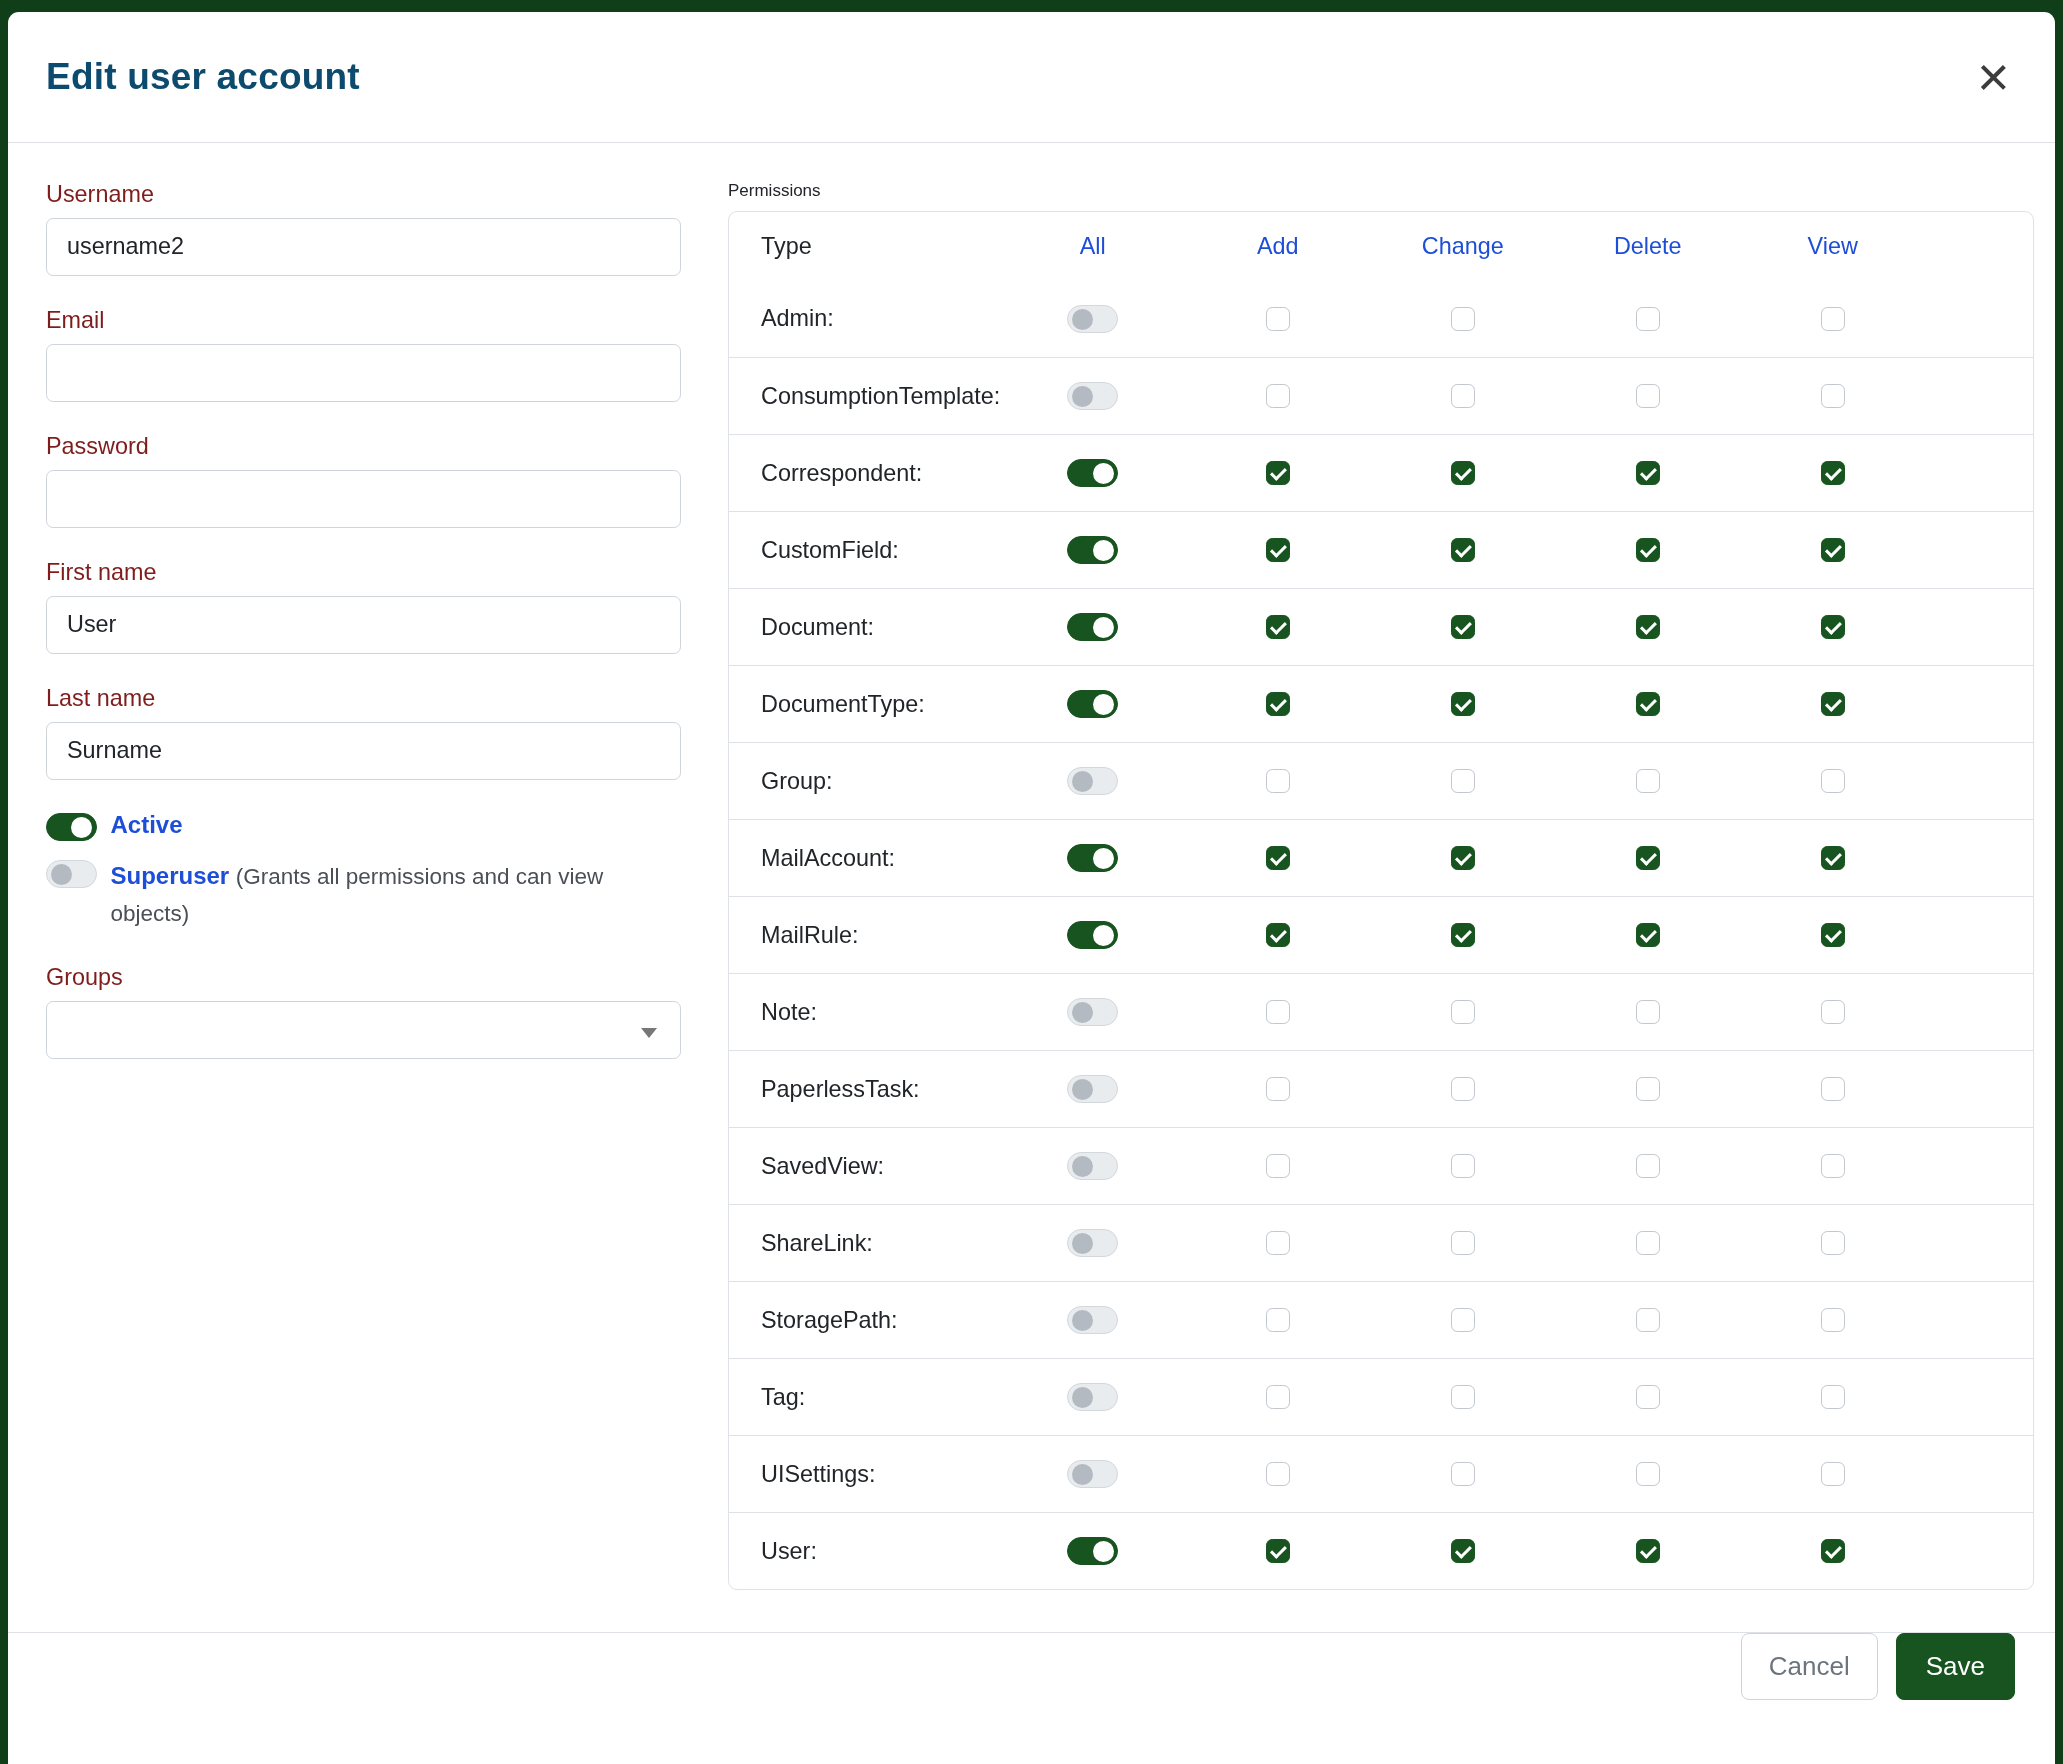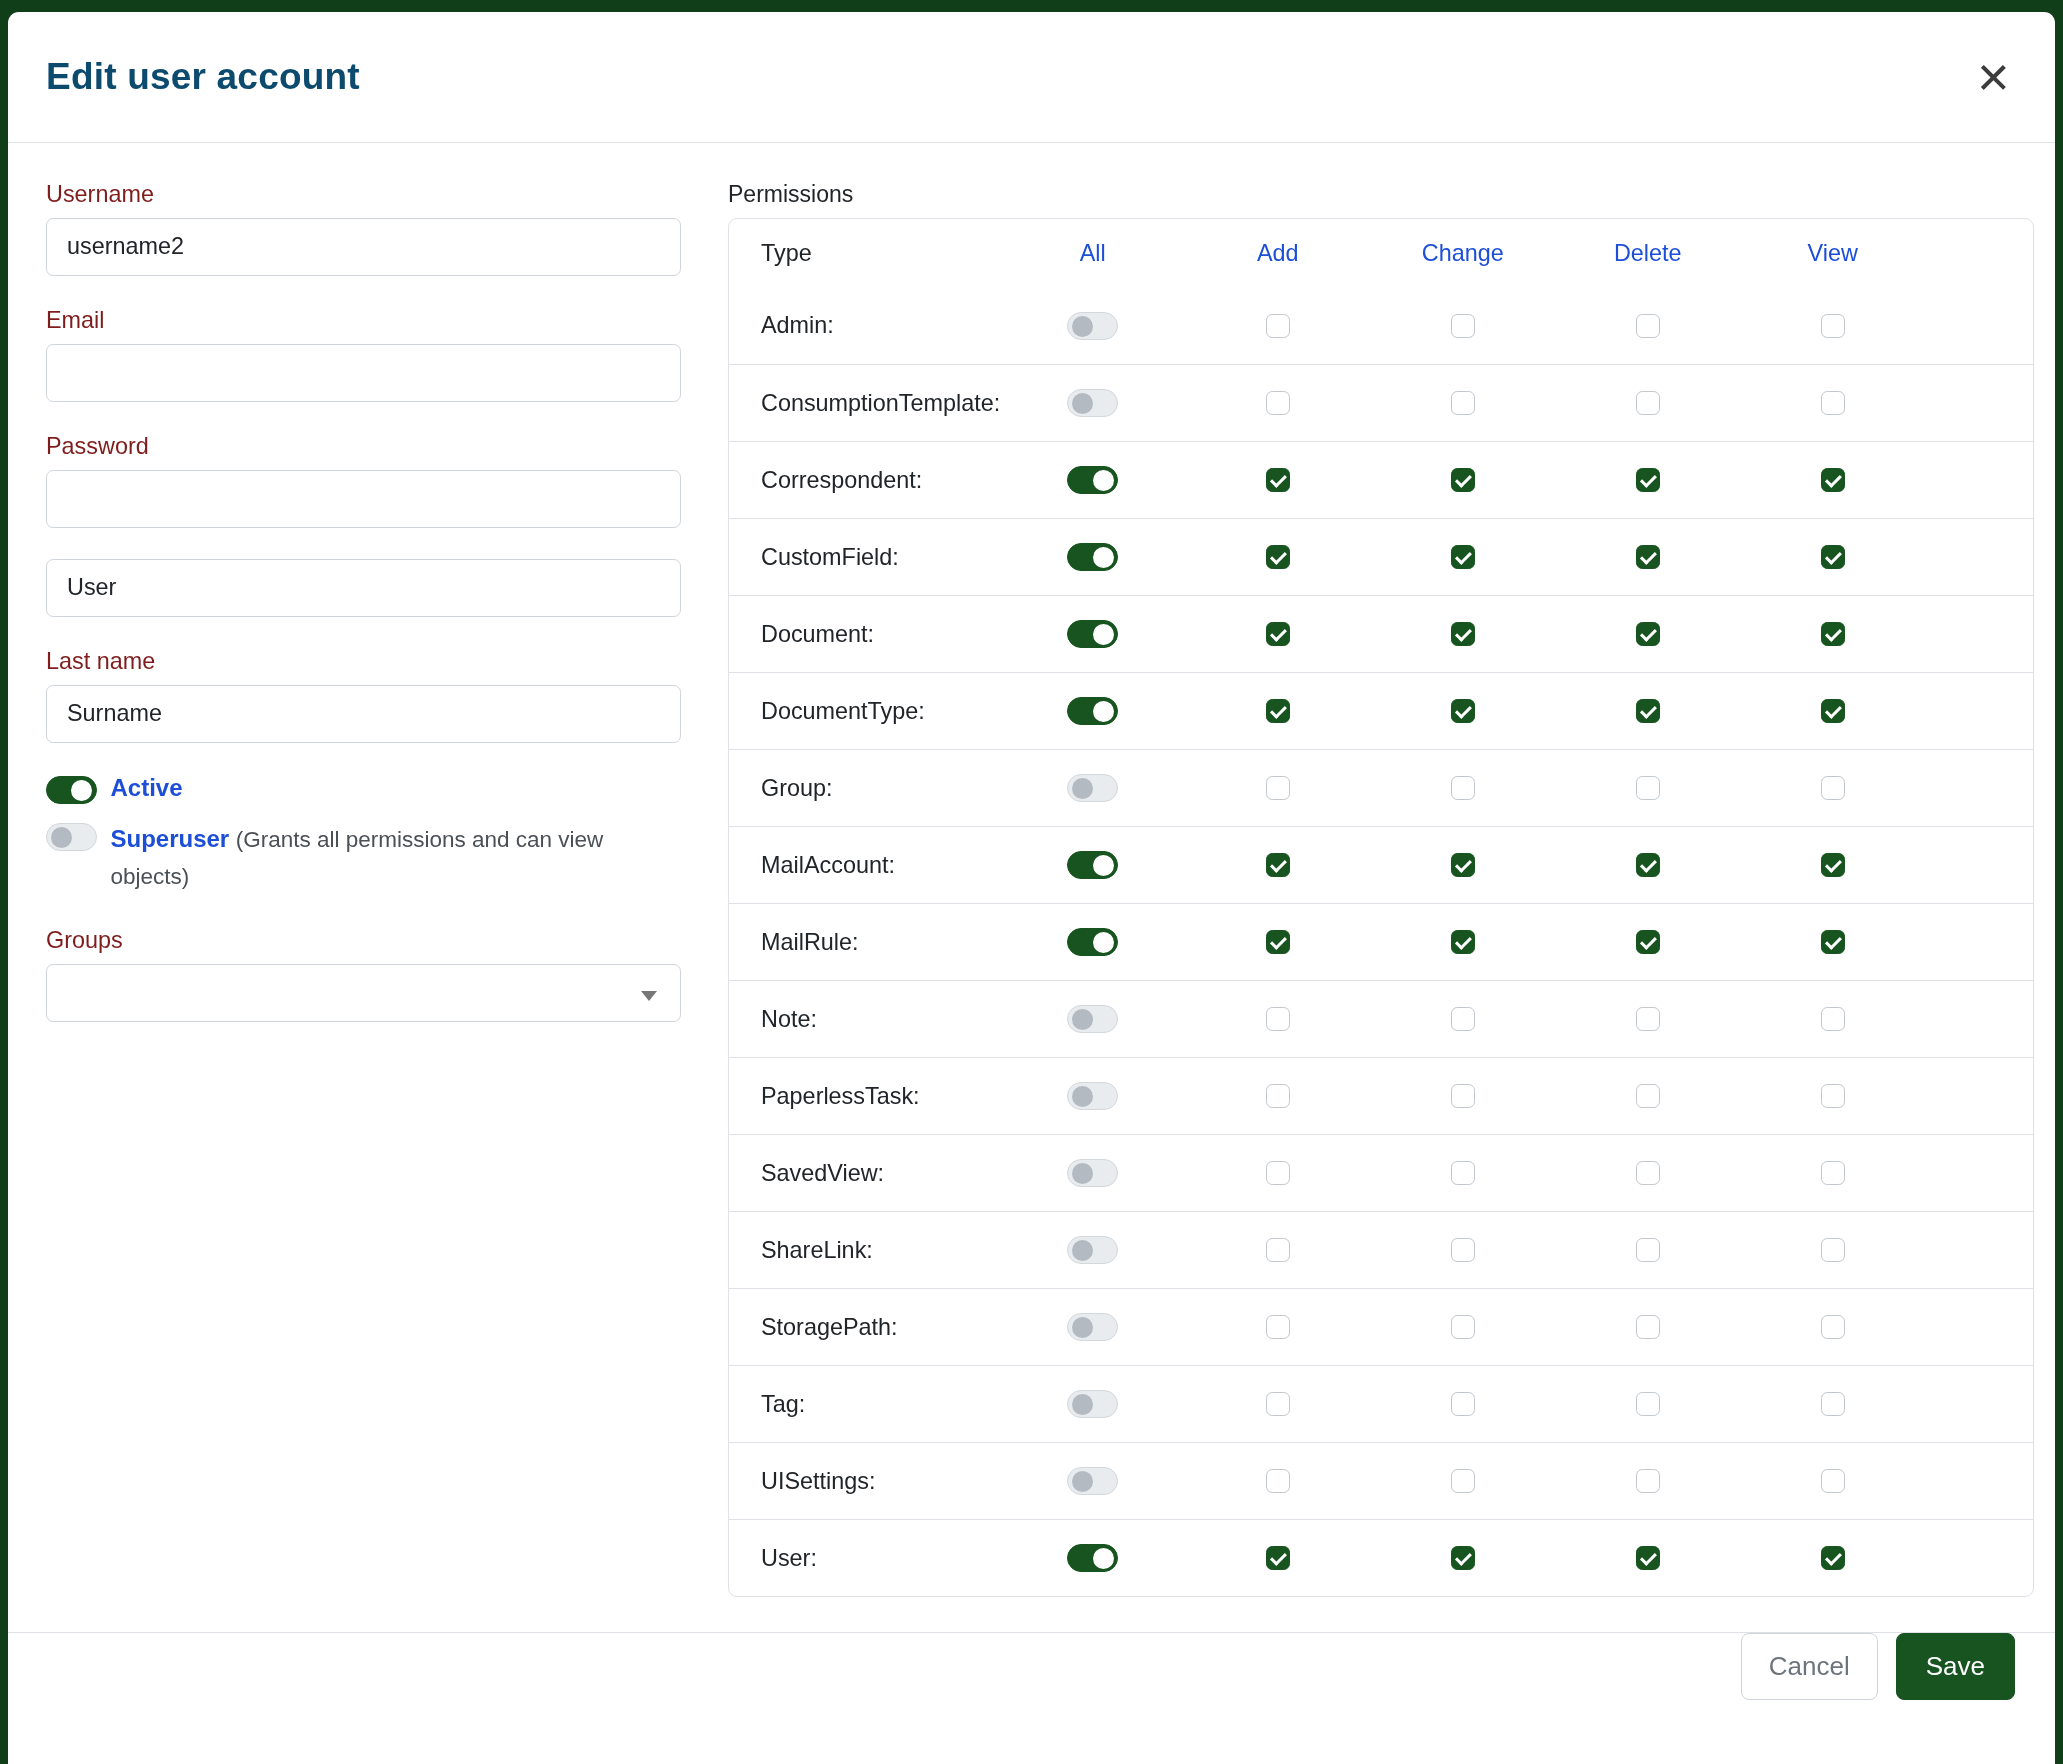--- a/index.html
+++ b/index.html
@@ -87,21 +87,21 @@
   }
 
   .toggle-row { display:flex; align-items:flex-start; gap:13.5px; margin:7.2px 0 16px 0; }
   .toggle-row .switch { margin-top:2.7px; }
   .toggle-label { font-size:24px; font-weight:600; color:#1d4ed8; }
   .toggle-hint { font-size:22.5px; font-weight:400; color:#4a5056; line-height:1.55; }
   .toggle-text { font-size:23.4px; line-height:1.55; }
   .groups-field { margin-top:32px; }
 
   
-  .perm-label { font-size:23px; margin-bottom:10.8px; display:block; }
+  .perm-label { font-size:17px; margin-bottom:10.8px; display:block; }
   .perm-table {
     border:0.9px solid #dee2e6; border-radius:9px;
     overflow:hidden; background:#fff;
   }
   .perm-row {
     display:grid;
     grid-template-columns:1fr 185px 185px 185px 185px 185px;
     padding-right:108px;
     align-items:center;
     height:77px;
@@ -150,20 +150,21 @@
         <label class="field-label">Email</label>
         <input class="text-input" type="text" value="" style="">
       </div>
 
       <div class="field">
         <label class="field-label">Password</label>
         <input class="text-input" type="password" value="" style="">
       </div>
 
       <div class="field">
+        <label class="field-label">First name</label>
         <input class="text-input" type="text" value="User" style="">
       </div>
 
       <div class="field">
         <label class="field-label">Last name</label>
         <input class="text-input" type="text" value="Surname" style="">
       </div>
 
       <div class="toggle-row">
         <span class="switch on"></span>

